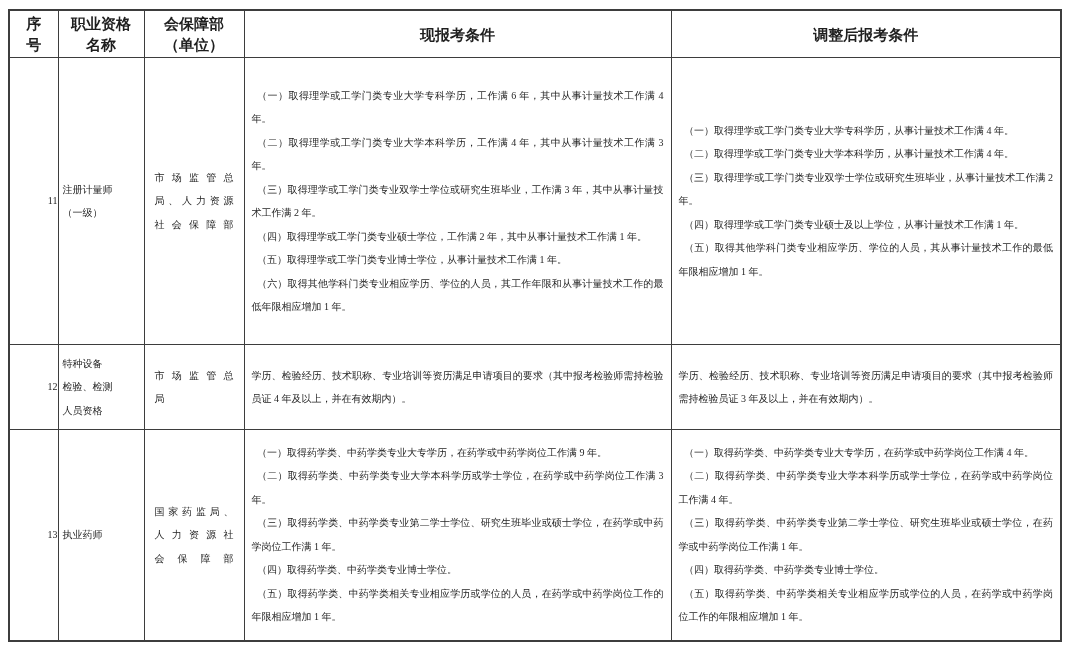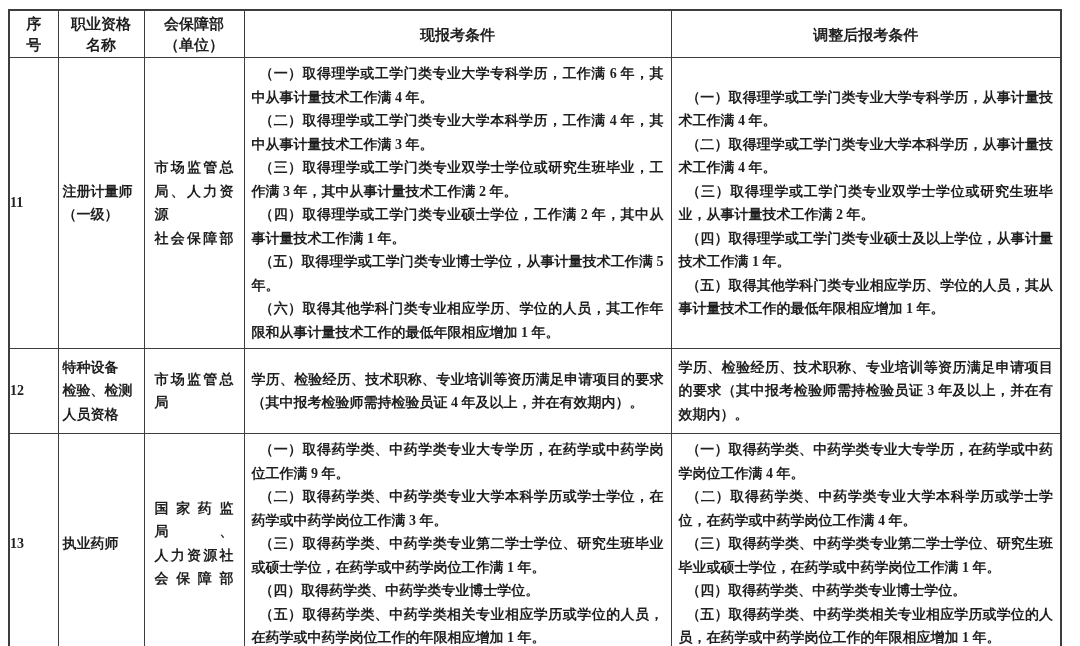--- a/index.html
+++ b/index.html
@@ -21,36 +21,36 @@
     left: 8px;
     top: 9px;
     width: 1052px;
     border-collapse: collapse;
     table-layout: fixed;
     border: 2px solid #3d3d3d;
   }
   .req-table td, .req-table th {
     border: 1px solid #3d3d3d;
     vertical-align: middle;
-    font-size: 14px;
+    font-size: 10px;
     line-height: 23.5px;
-    font-weight: bold;
+    font-weight: normal;
   }
   .req-table thead th {
     font-family: "Liberation Sans", "DejaVu Sans", sans-serif;
     font-weight: bold;
     font-size: 15px;
     line-height: 21px;
     text-align: center;
     white-space: pre-line;
     height: 45px;
     padding: 2px;
   }
   td.no-cell {
-    text-align: left;
+    text-align: right;
   }
   td.name-cell {
     white-space: pre-line;
     padding: 2px 4px;
   }
   td.dept-cell {
     text-align: justify;
     text-align-last: justify;
     white-space: pre-line;
     padding: 2px 10px;
@@ -100,21 +100,21 @@
         <td class="name-cell">注册计量师
 （一级）</td>
         <td class="dept-cell">市场监管总
 局、人力资源
 社会保障部</td>
         <td class="cond-cell">
             <p class="para">（一）取得理学或工学门类专业大学专科学历，工作满 6 年，其中从事计量技术工作满 4 年。</p>
             <p class="para">（二）取得理学或工学门类专业大学本科学历，工作满 4 年，其中从事计量技术工作满 3 年。</p>
             <p class="para">（三）取得理学或工学门类专业双学士学位或研究生班毕业，工作满 3 年，其中从事计量技术工作满 2 年。</p>
             <p class="para">（四）取得理学或工学门类专业硕士学位，工作满 2 年，其中从事计量技术工作满 1 年。</p>
-            <p class="para">（五）取得理学或工学门类专业博士学位，从事计量技术工作满 5 年。</p>
+            <p class="para">（五）取得理学或工学门类专业博士学位，从事计量技术工作满 1 年。</p>
             <p class="para">（六）取得其他学科门类专业相应学历、学位的人员，其工作年限和从事计量技术工作的最低年限相应增加 1 年。</p>
           </td>
         <td class="cond-cell">
             <p class="para">（一）取得理学或工学门类专业大学专科学历，从事计量技术工作满 4 年。</p>
             <p class="para">（二）取得理学或工学门类专业大学本科学历，从事计量技术工作满 4 年。</p>
             <p class="para">（三）取得理学或工学门类专业双学士学位或研究生班毕业，从事计量技术工作满 2 年。</p>
             <p class="para">（四）取得理学或工学门类专业硕士及以上学位，从事计量技术工作满 1 年。</p>
             <p class="para">（五）取得其他学科门类专业相应学历、学位的人员，其从事计量技术工作的最低年限相应增加 1 年。</p>
           </td>
       </tr>

